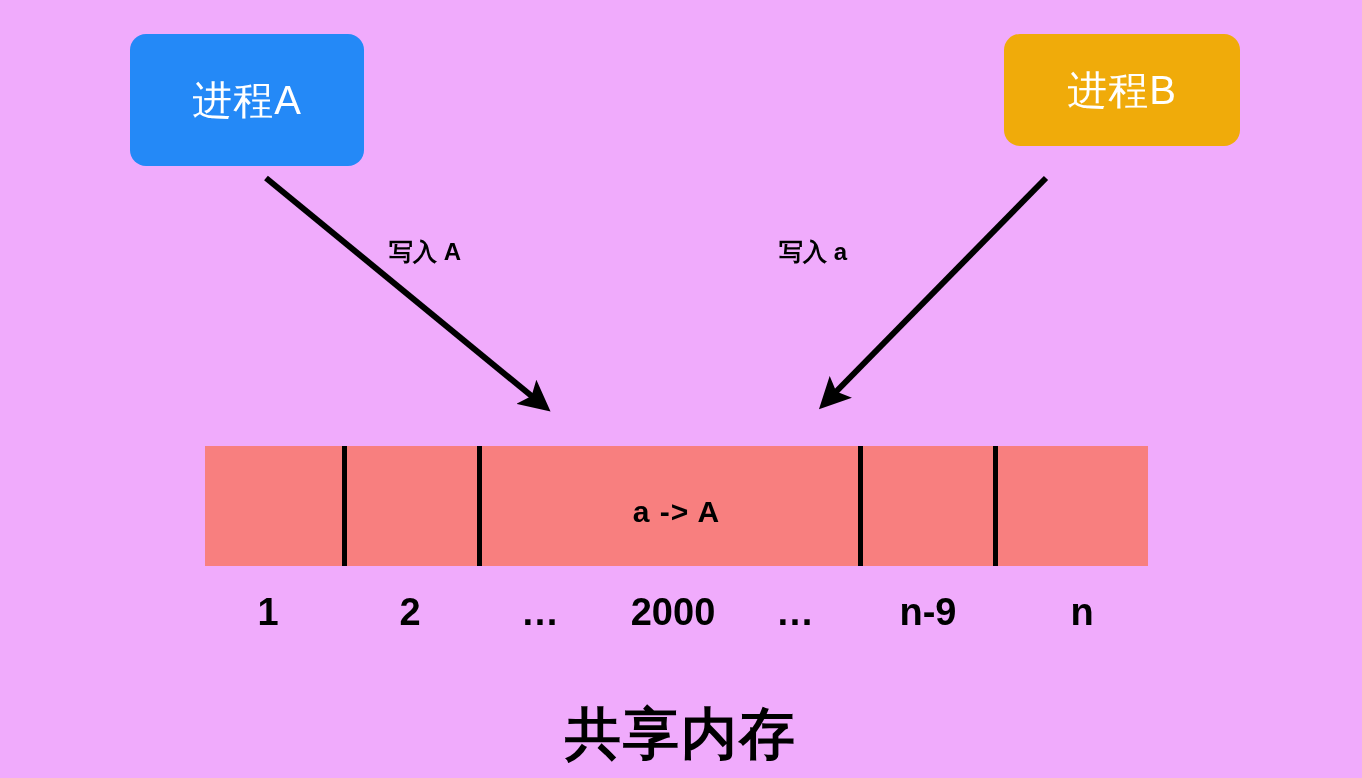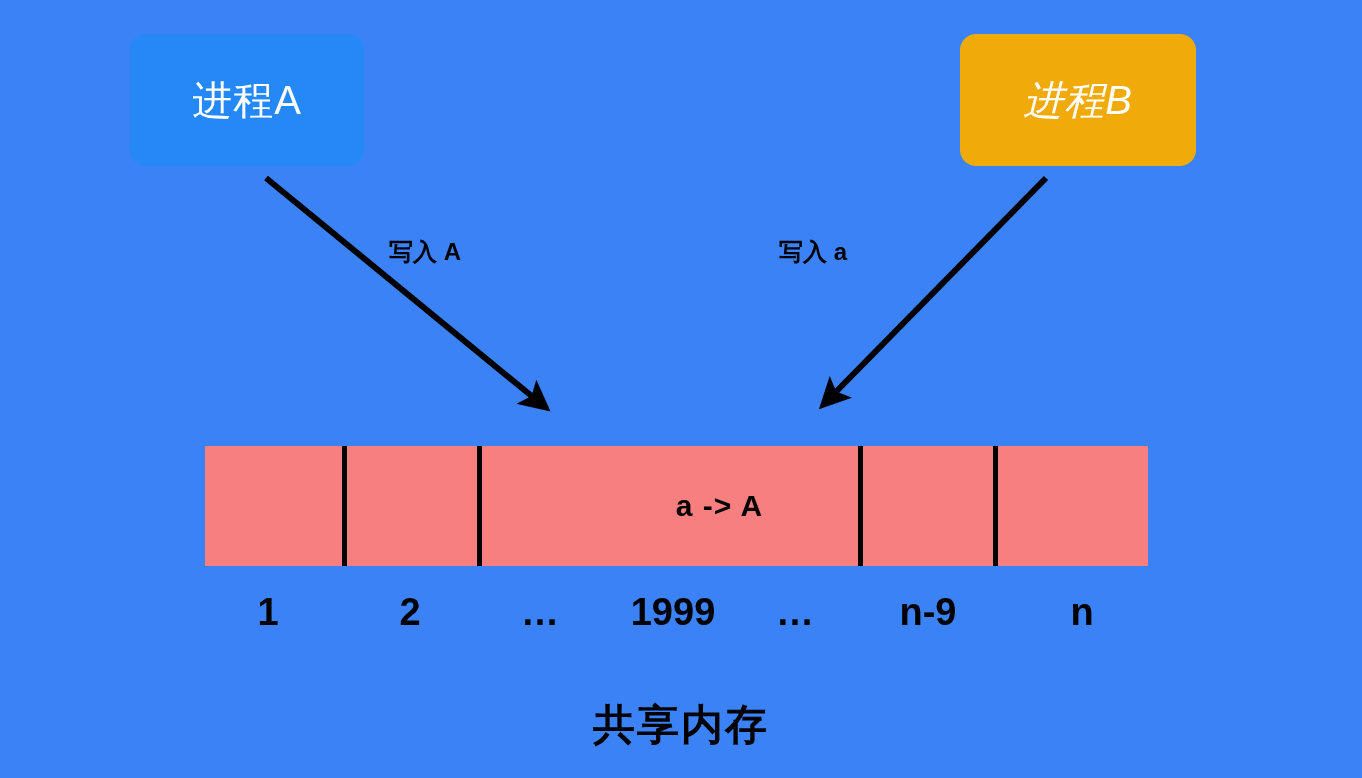--- a/index.html
+++ b/index.html
@@ -32,25 +32,24 @@
     line-height: 1;
     user-select: none;
   }
   #proc-a {
     left: 130px;
     top: 34px;
     width: 234px;
     height: 132px;
   }
   #proc-b {
-    left: 960px;
+    left: 1004px;
     top: 34px;
     width: 236px;
-    height: 132px;
-    font-style: italic;
+    height: 112px;
   }
 
   
   #arrow-layer {
     position: absolute;
     left: 0;
     top: 0;
     width: 1362px;
     height: 778px;
     pointer-events: none;
@@ -93,32 +92,31 @@
   .mem-divider {
     position: absolute;
     top: 0;
     width: 5px;
     height: 120px;
     background: #000000;
   }
   #mem-value {
     position: absolute;
     left: 0;
-    top: 0;
+    top: 6px;
     width: 100%;
     height: 120px;
     display: flex;
     align-items: center;
     justify-content: center;
     font-size: 30px;
     font-weight: 700;
     color: #000000;
     letter-spacing: 1px;
     user-select: none;
-    padding-left: 43px;
   }
 
   
   #index-labels {
     position: absolute;
     left: 0;
     top: 592px;
     width: 1362px;
     height: 48px;
   }
@@ -134,32 +132,32 @@
     user-select: none;
   }
 
   
   #caption {
     position: absolute;
     left: 0;
     top: 700px;
     width: 1362px;
     text-align: center;
-    font-size: 42px;
+    font-size: 56px;
     font-weight: 700;
     color: #000000;
     letter-spacing: 2px;
     line-height: 1.2;
     user-select: none;
   }
 </style>
 </head>
 <body>
 
-<div id="canvas" style="background: #3b82f6;">
+<div id="canvas" style="background: #f0abfc;">
 
   <div class="proc-box" id="proc-a" style="background: rgb(36, 137, 247);">
     <span>进程A</span>
   </div>
 
   <div class="proc-box" id="proc-b" style="background: rgb(240, 171, 10);">
     <span>进程B</span>
   </div>
 
   <svg id="arrow-layer" viewBox="0 0 1362 778">
@@ -183,21 +181,21 @@
         <div class="mem-divider" style="left: 653px;"></div>
         <div class="mem-divider" style="left: 788px;"></div>
       </div>
     <div id="mem-value">a -&gt; A</div>
   </div>
 
   <div id="index-labels">
       <div class="index-label" style="left: 268px;">1</div>
       <div class="index-label" style="left: 410px;">2</div>
       <div class="index-label" style="left: 540px;">…</div>
-      <div class="index-label" style="left: 673px;">1999</div>
+      <div class="index-label" style="left: 673px;">2000</div>
       <div class="index-label" style="left: 795px;">…</div>
       <div class="index-label" style="left: 928px;">n-9</div>
       <div class="index-label" style="left: 1082px;">n</div>
     </div>
 
   <div id="caption">共享内存</div>
 
 </div>
 
 </body></html>

